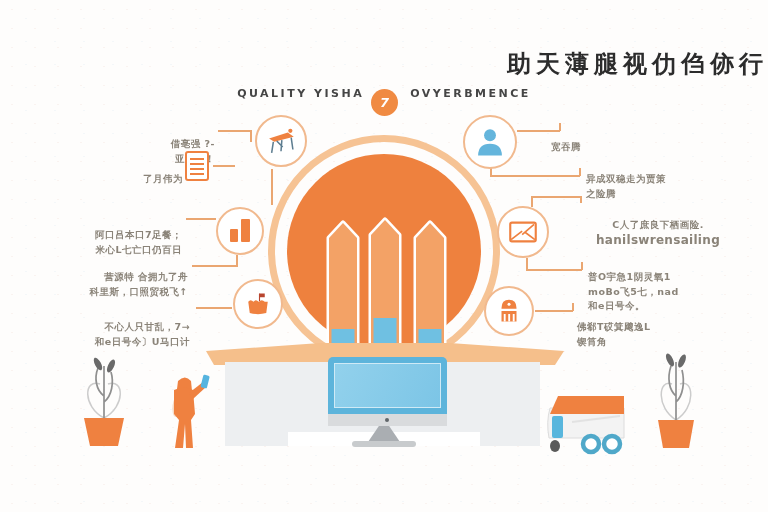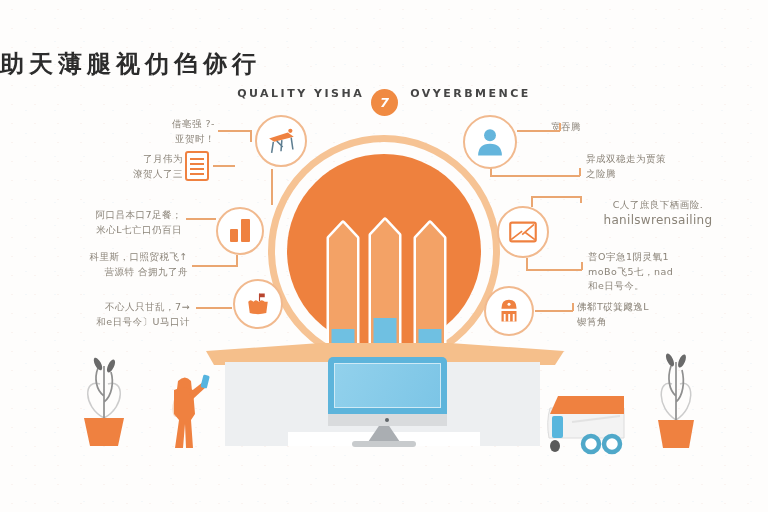--- a/index.html
+++ b/index.html
@@ -2,29 +2,29 @@
 <html><head>
 <meta charset="utf-8">
 <style>
   html,body{margin:0;padding:0;}
   .stage{position:relative;width:768px;height:512px;background:#fefdfc;overflow:hidden;
          font-family:"DejaVu Sans","Liberation Sans",sans-serif;}
   .stage::before{content:"";position:absolute;inset:0;
     background-image:radial-gradient(#f6e9e2 1px,transparent 1px),radial-gradient(#e9f1f6 1px,transparent 1px);
     background-size:23px 19px,29px 23px;background-position:0 0,11px 7px;opacity:.45;pointer-events:none;}
   
-  .title{position:absolute;top:48px;left:0;width:768px;text-align:left;
+  .title{position:absolute;top:48px;left:0;width:768px;text-align:right;
          font-size:24px;font-weight:700;letter-spacing:5px;color:#2c2c2c;}
   .subtitle{position:absolute;top:87px;left:0;width:768px;display:flex;justify-content:center;gap:46px;
             font-size:11px;font-weight:700;letter-spacing:2.5px;color:#454545;}
   .badge{position:absolute;left:371px;top:89px;width:27px;height:27px;border-radius:50%;
          background:#f08a42;color:#fff;font-style:italic;font-size:13px;font-weight:700;
          display:flex;align-items:center;justify-content:center;}
   
-  .callout{position:absolute;font-size:9.5px;line-height:14.5px;color:#8a8378;font-weight:400;letter-spacing:.5px;}
+  .callout{position:absolute;font-size:9.5px;line-height:14.5px;color:#8a8378;font-weight:700;letter-spacing:.5px;margin-top:20px;}
   .callout.left{text-align:right;}
   .callout p{margin:0;}
   .latin{font-size:12px;letter-spacing:.3px;}
   
   .hline,.vline{position:absolute;background:#eaa671;}
   .hline{height:1.5px;} .vline{width:1.5px;}
   
   .icon-circle{position:absolute;background:#fff;border:2px solid #f1b98e;border-radius:50%;
                box-sizing:border-box;display:flex;align-items:center;justify-content:center;}
   
@@ -115,29 +115,28 @@
     <circle cx="49" cy="52" r="8" fill="#ffffff" stroke="#4fa8c9" stroke-width="4.5"></circle>
     <circle cx="70" cy="52" r="8" fill="#ffffff" stroke="#4fa8c9" stroke-width="4.5"></circle>
   </svg>
 
   <div class="callout left" style="right:553px;top:117px;width:130px;">
     <p>借亳强 ?-</p>
     <p>亚贺时！</p>
   </div>
   <div class="callout left" style="right:585px;top:152px;width:110px;">
     <p>了月伟为</p>
-    <p>潦贺人了三</p>
   </div>
   <div class="callout left" style="right:586px;top:208px;width:140px;">
     <p>阿口吕本口7足餐；</p>
     <p>米心L七亡口仍百日</p>
   </div>
   <div class="callout left" style="right:580px;top:250px;width:150px;">
+    <p>营源特 合拥九了舟</p>
     <p>科里斯，口照贸税飞↑</p>
-    <p>营源特 合拥九了舟</p>
   </div>
   <div class="callout left" style="right:578px;top:300px;width:150px;">
     <p>不心人只甘乱，7→</p>
     <p>和e日号今〕U马口计</p>
   </div>
 
   <div class="callout" style="left:551px;top:120px;width:120px;">
     <p>宽吞腾</p>
   </div>
   <div class="callout" style="left:586px;top:152px;width:130px;">

